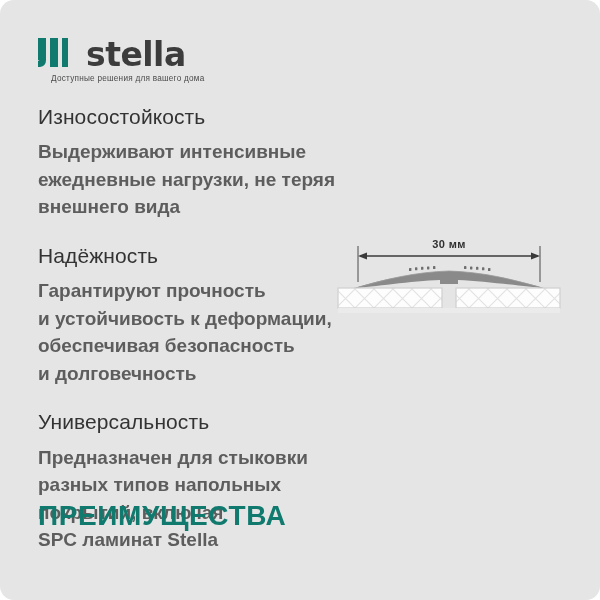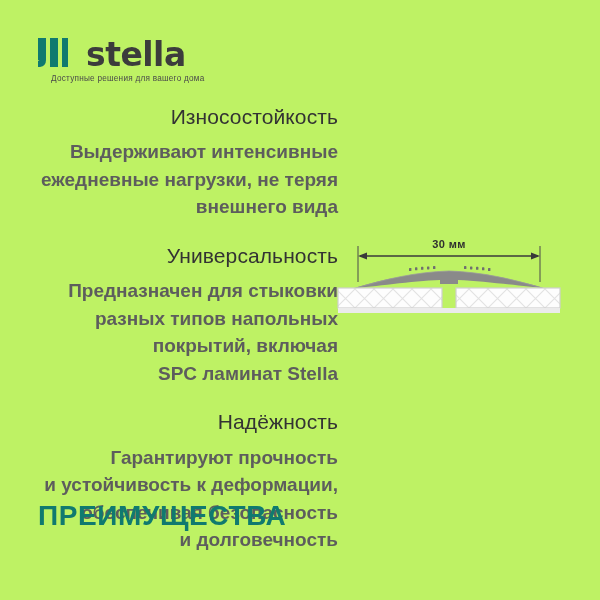--- a/index.html
+++ b/index.html
@@ -11,21 +11,22 @@
     height: 600px;
     background: #ffffff;
     font-family: "Liberation Sans", sans-serif;
     overflow: hidden;
     position: relative;
   }
   .page {
     position: relative;
     width: 600px;
     height: 600px;
-    background: #bef264;
+    background: #e5e5e5;
+    border-radius: 14px;
   }
 
   
   .logo-block {
     position: absolute;
     left: 36px;
     top: 34px;
     width: 260px;
   }
   .logo-row {
@@ -63,21 +64,20 @@
 
   
   .features {
     position: absolute;
     left: 38px;
     top: 104px;
     width: 300px;
   }
   .feature {
     margin-bottom: 22px;
-    text-align: right;
   }
   .feature:last-child { margin-bottom: 0; }
   .feature-title {
     font-family: "Liberation Sans", sans-serif;
     font-size: 21px;
     font-weight: 400;
     color: #333333;
     line-height: 1.25;
     margin: 0 0 8px 0;
     letter-spacing: 0.1px;
@@ -153,33 +153,33 @@
   <div class="features">
 
     <div class="feature">
       <h2 class="feature-title">Износостойкость</h2>
       <p class="feature-body">Выдерживают интенсивные
 ежедневные нагрузки, не теряя
 внешнего вида</p>
     </div>
 
     <div class="feature">
+      <h2 class="feature-title">Надёжность</h2>
+      <p class="feature-body">Гарантируют прочность
+и устойчивость к деформации,
+обеспечивая безопасность
+и долговечность</p>
+    </div>
+
+    <div class="feature">
       <h2 class="feature-title">Универсальность</h2>
       <p class="feature-body">Предназначен для стыковки
 разных типов напольных
 покрытий, включая
 SPC ламинат Stella</p>
-    </div>
-
-    <div class="feature">
-      <h2 class="feature-title">Надёжность</h2>
-      <p class="feature-body">Гарантируют прочность
-и устойчивость к деформации,
-обеспечивая безопасность
-и долговечность</p>
     </div>
 
   </div>
 
   <div class="diagram">
     <svg width="226" height="82" viewBox="0 0 226 82" xmlns="http://www.w3.org/2000/svg">
       <defs>
         <pattern id="xhatch" width="19" height="19" patternUnits="userSpaceOnUse">
           <rect width="19" height="19" fill="#fdfdfd"></rect>
           <path d="M0,0 L19,19 M19,0 L0,19" stroke="#e2e2e2" stroke-width="1.1"></path>

